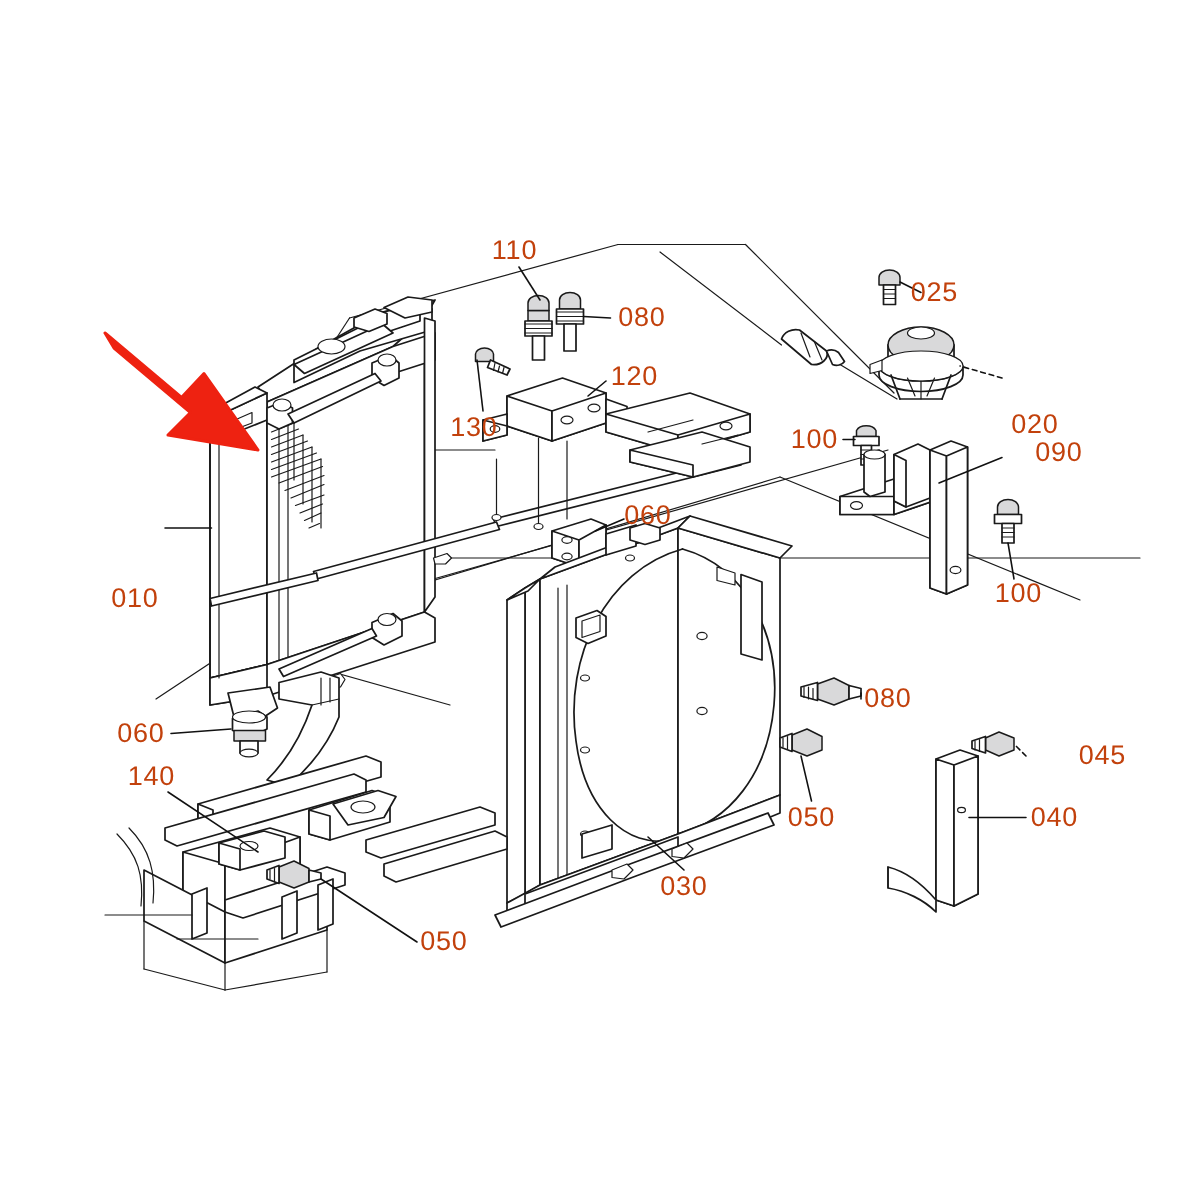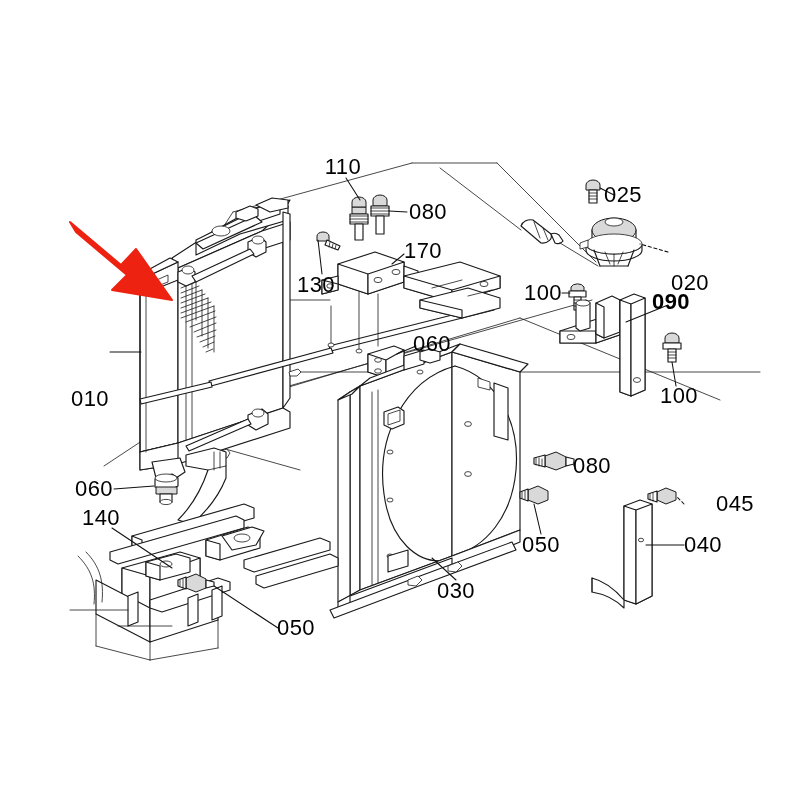--- a/index.html
+++ b/index.html
@@ -24,23 +24,23 @@
     position: absolute;
     left: 0;
     top: 0;
     width: 800px;
     height: 800px;
     display: block;
   }
   .callout {
     position: absolute;
     font-family: "Liberation Sans", sans-serif;
-    font-size: 22px;
+    font-size: 18px;
     letter-spacing: 0.5px;
-    color: #000000;
+    color: #c2410c;
     white-space: nowrap;
     transform: translate(-50%, -50%);
     user-select: none;
   }
   
   .ln   { fill: none; stroke: #1a1a1a; stroke-width: 1.15; stroke-linejoin: round; stroke-linecap: round; }
   .ln-t { fill: none; stroke: #1a1a1a; stroke-width: 0.8;  stroke-linejoin: round; stroke-linecap: round; }
   .lead { fill: none; stroke: #111111; stroke-width: 1.05; stroke-linecap: round; }
   .lead-d { fill: none; stroke: #111111; stroke-width: 1.05; stroke-linecap: round; stroke-dasharray: 3.2 2.6; }
   .fillw { fill: #ffffff; stroke: #1a1a1a; stroke-width: 1.15; stroke-linejoin: round; }
@@ -478,25 +478,25 @@
     <g>
       <path d="M70 222 L121 265 L136 249 L172 300 L112 290 L127 275 L76 232 Z" fill="#ee2211" stroke="#ee2211" stroke-width="2" stroke-linejoin="round"></path>
     </g>
 
   </svg>
 
   <div class="callout" style="left:90px;  top:352px;margin-top:47px;">010</div>
   <div class="callout" style="left:343px; top:167px;">110</div>
   <div class="callout" style="left:428px; top:212px;">080</div>
   <div class="callout" style="left:316px; top:285px;">130</div>
-  <div class="callout" style="left:423px; top:251px;">170</div>
+  <div class="callout" style="left:423px; top:251px;">120</div>
   <div class="callout" style="left:623px; top:195px;">025</div>
   <div class="callout" style="left:690px; top:252px;margin-top:31px;">020</div>
   <div class="callout" style="left:543px; top:293px;">100</div>
-  <div class="callout" style="left:671px; top:302px;font-weight:bold;">090</div>
+  <div class="callout" style="left:706px; top:302px;">090</div>
   <div class="callout" style="left:679px; top:396px;">100</div>
   <div class="callout" style="left:432px; top:344px;">060</div>
   <div class="callout" style="left:94px;  top:489px;text-align:center;">060</div>
   <div class="callout" style="left:101px; top:518px;">140</div>
   <div class="callout" style="left:592px; top:466px;">080</div>
   <div class="callout" style="left:541px; top:545px;">050</div>
   <div class="callout" style="left:296px; top:628px;">050</div>
   <div class="callout" style="left:456px; top:591px;">030</div>
   <div class="callout" style="left:703px; top:504px;margin-left:32px;">045</div>
   <div class="callout" style="left:703px; top:545px;">040</div>

